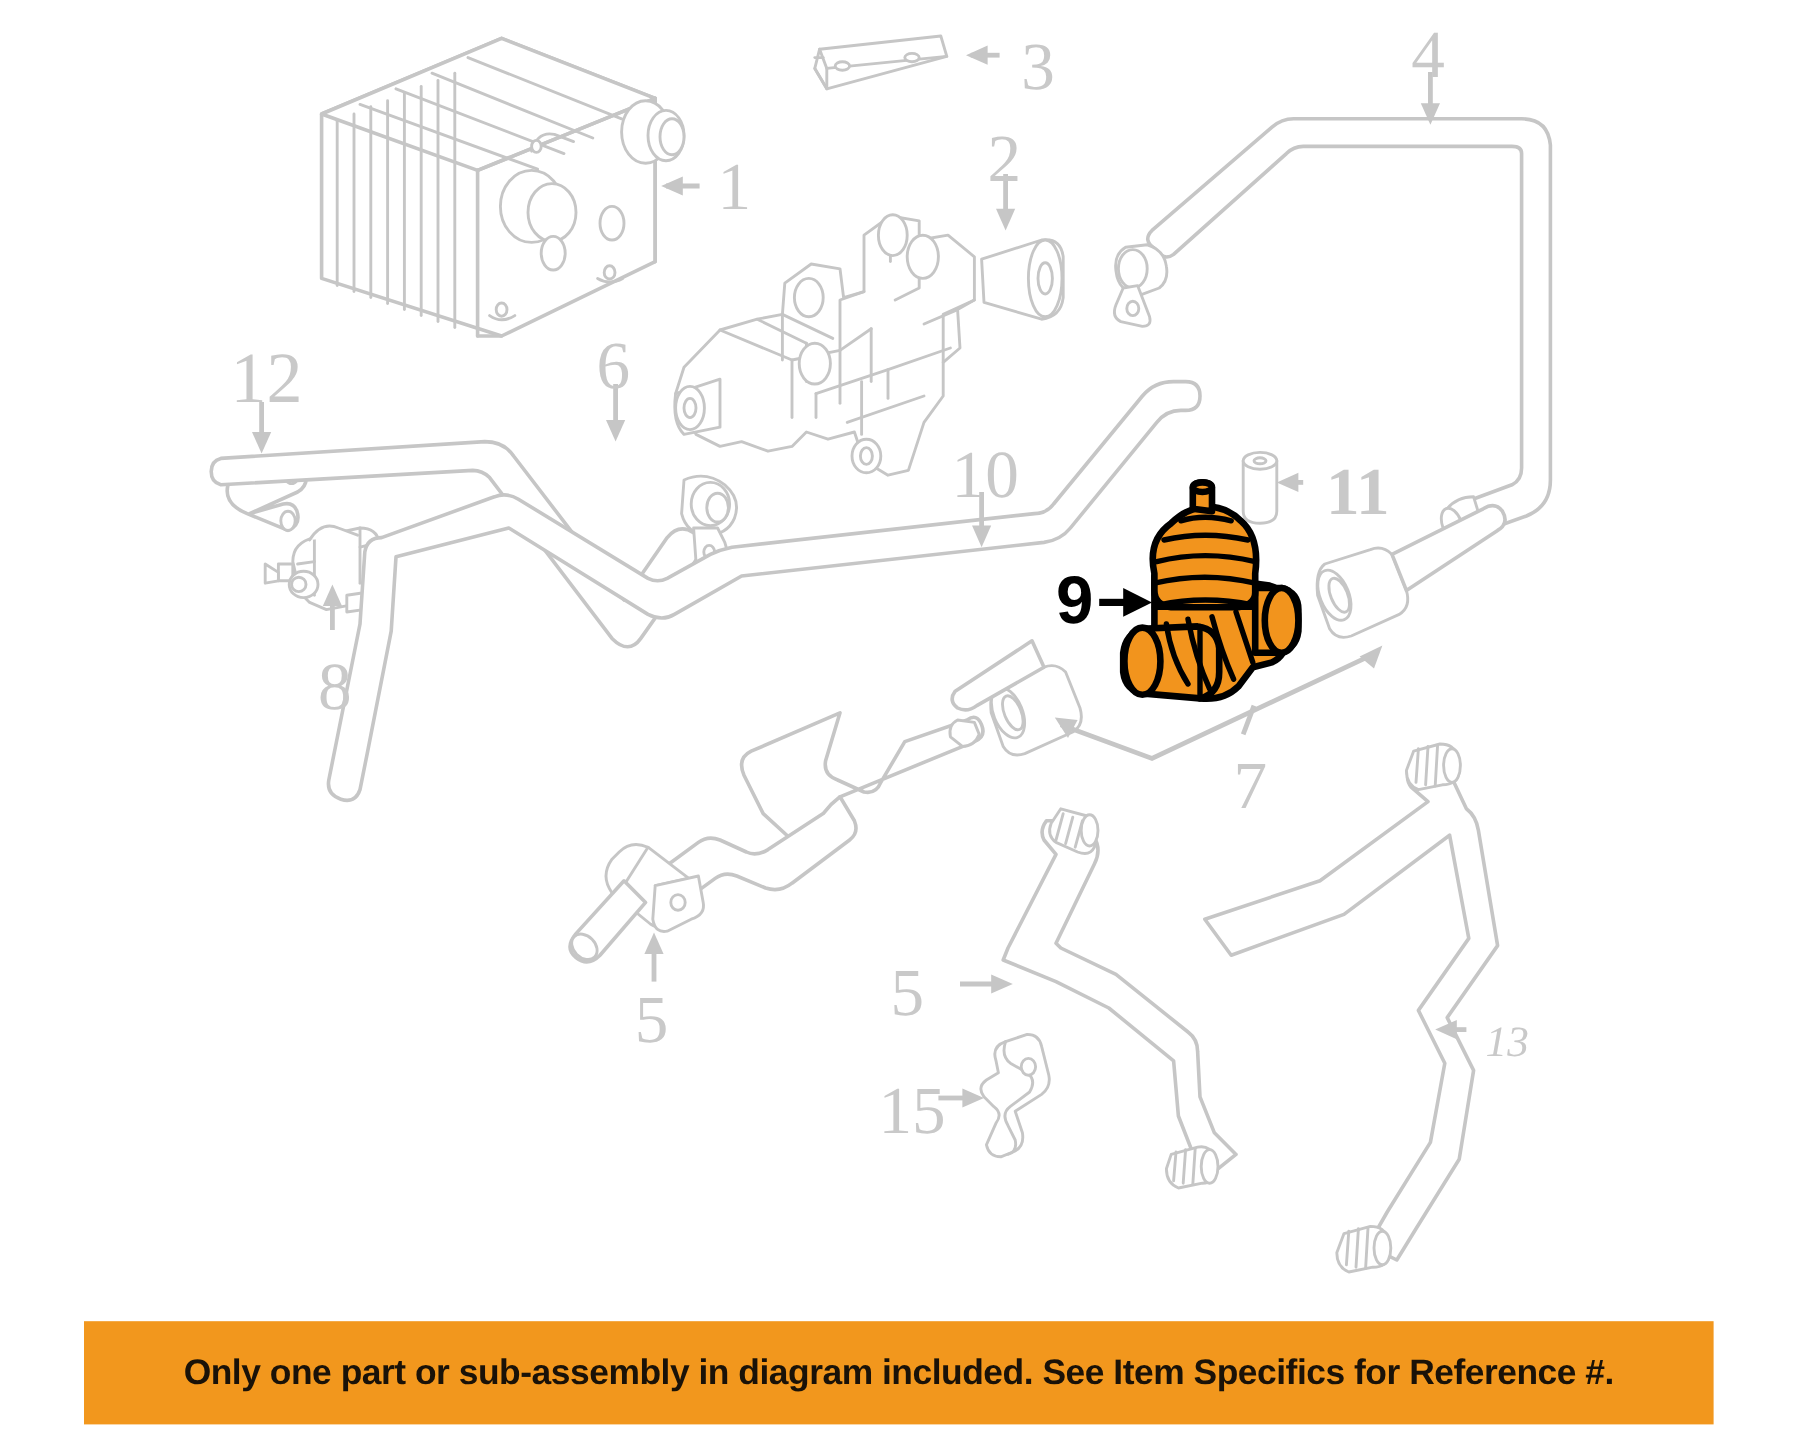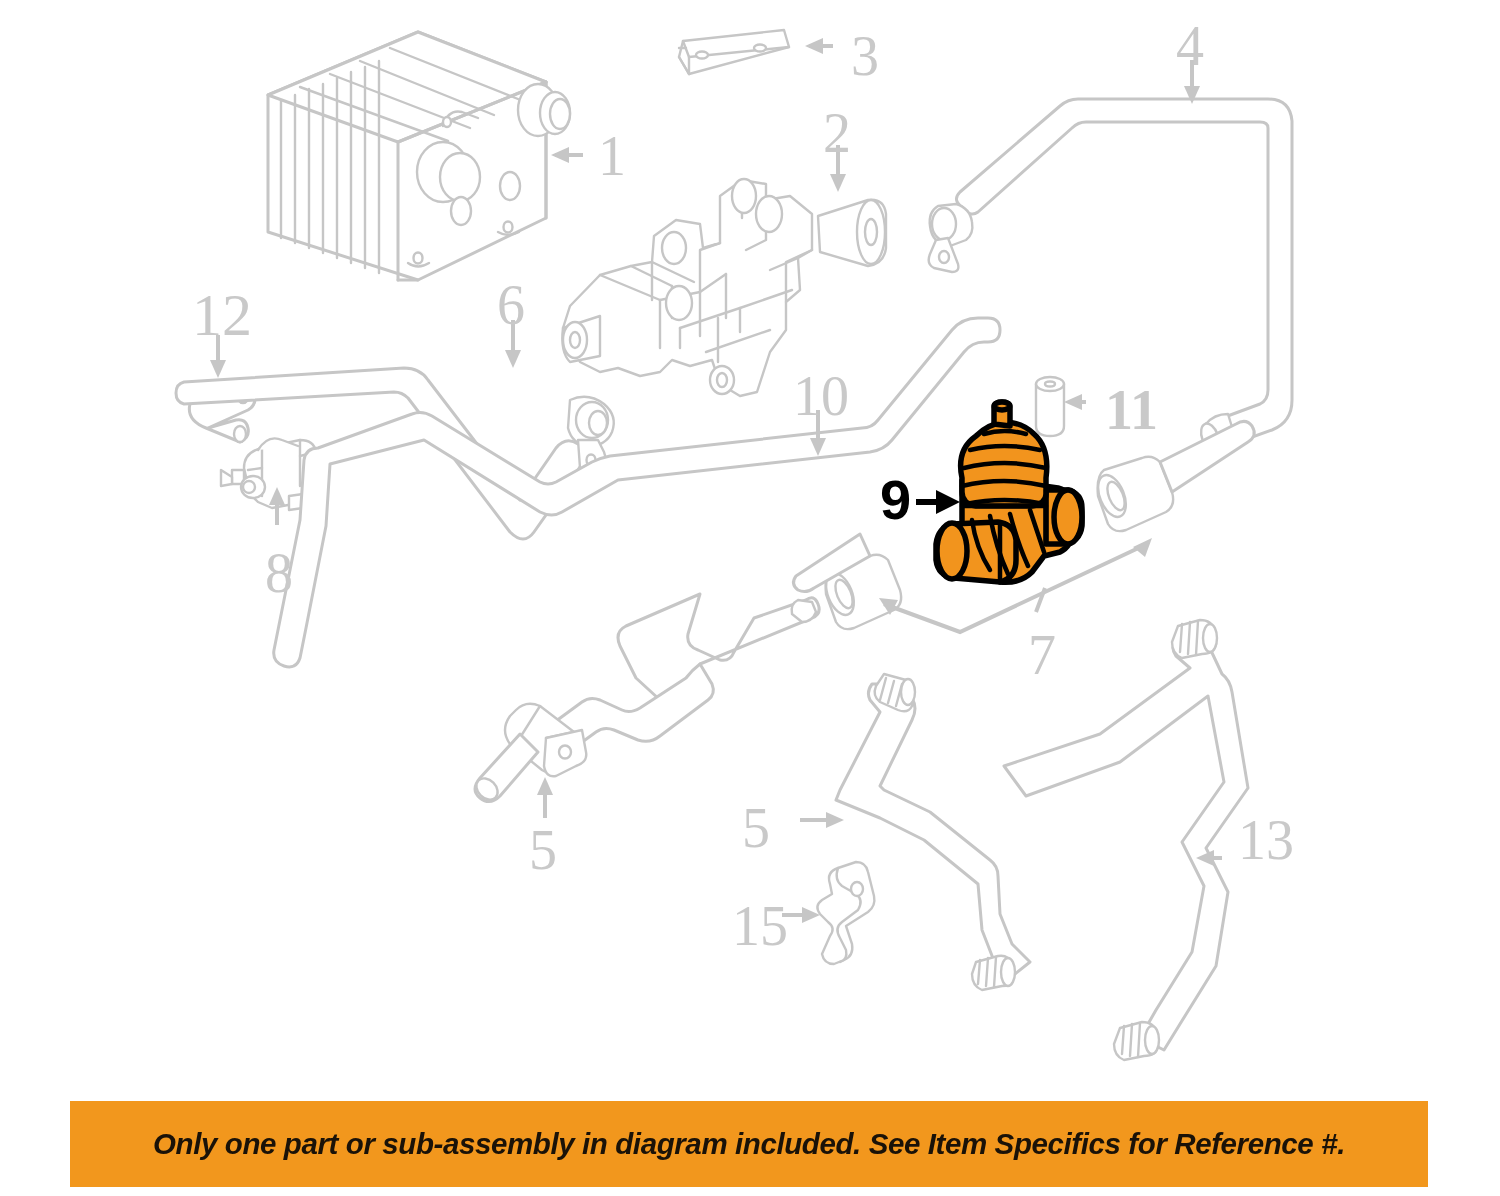--- a/index.html
+++ b/index.html
@@ -53,21 +53,20 @@
   }
   #notice-banner .notice-line {
     font-family: "Liberation Sans", sans-serif;
     font-weight: bold;
     font-size: 29.5px;
     color: #1a1208;
     letter-spacing: -0.4px;
     line-height: 1.32;
     white-space: nowrap;
     text-align: center;
-    font-style: italic;
   }
 </style>
 </head>
 <body>
 
 <div id="page">
 
   <svg id="diagram-svg" viewBox="0 0 1500 1196" xmlns="http://www.w3.org/2000/svg">
 
     <defs>
@@ -627,21 +626,21 @@
   <div class="callout-label" style="left:851px;  top:28px;  font-size:56px;">3</div>
   <div class="callout-label" style="left:1176px; top:18px;  font-size:56px;">4</div>
   <div class="callout-label" style="left:529px;  top:822px; font-size:56px;">5</div>
   <div class="callout-label" style="left:497px;  top:277px; font-size:56px;">6</div>
   <div class="callout-label" style="left:1028px; top:627px; font-size:56px;">7</div>
   <div class="callout-label" style="left:265px;  top:545px; font-size:56px;">8</div>
   <div class="callout-label highlight" style="left:880px; top:472px; font-size:56px;">9</div>
   <div class="callout-label" style="left:793px;  top:368px; font-size:56px;">10</div>
   <div class="callout-label" style="left:1105px; top:382px; font-size:56px;font-weight:bold;">11</div>
   <div class="callout-label" style="left:192px;  top:285px; font-size:60px;">12</div>
-  <div class="callout-label" style="left:1238px; top:812px; font-size:56px;">13</div>
+  <div class="callout-label" style="left:1238px; top:850px; font-size:36px;font-style:italic;">13</div>
   <div class="callout-label" style="left:742px;  top:800px; font-size:56px;">5</div>
   <div class="callout-label" style="left:732px;  top:898px; font-size:56px;">15</div>
 
   <div id="notice-banner">
     <div class="notice-line">Only one part or sub-assembly in diagram included. See Item Specifics for Reference #.</div>
   </div>
 
 </div>
 
 </body></html>

